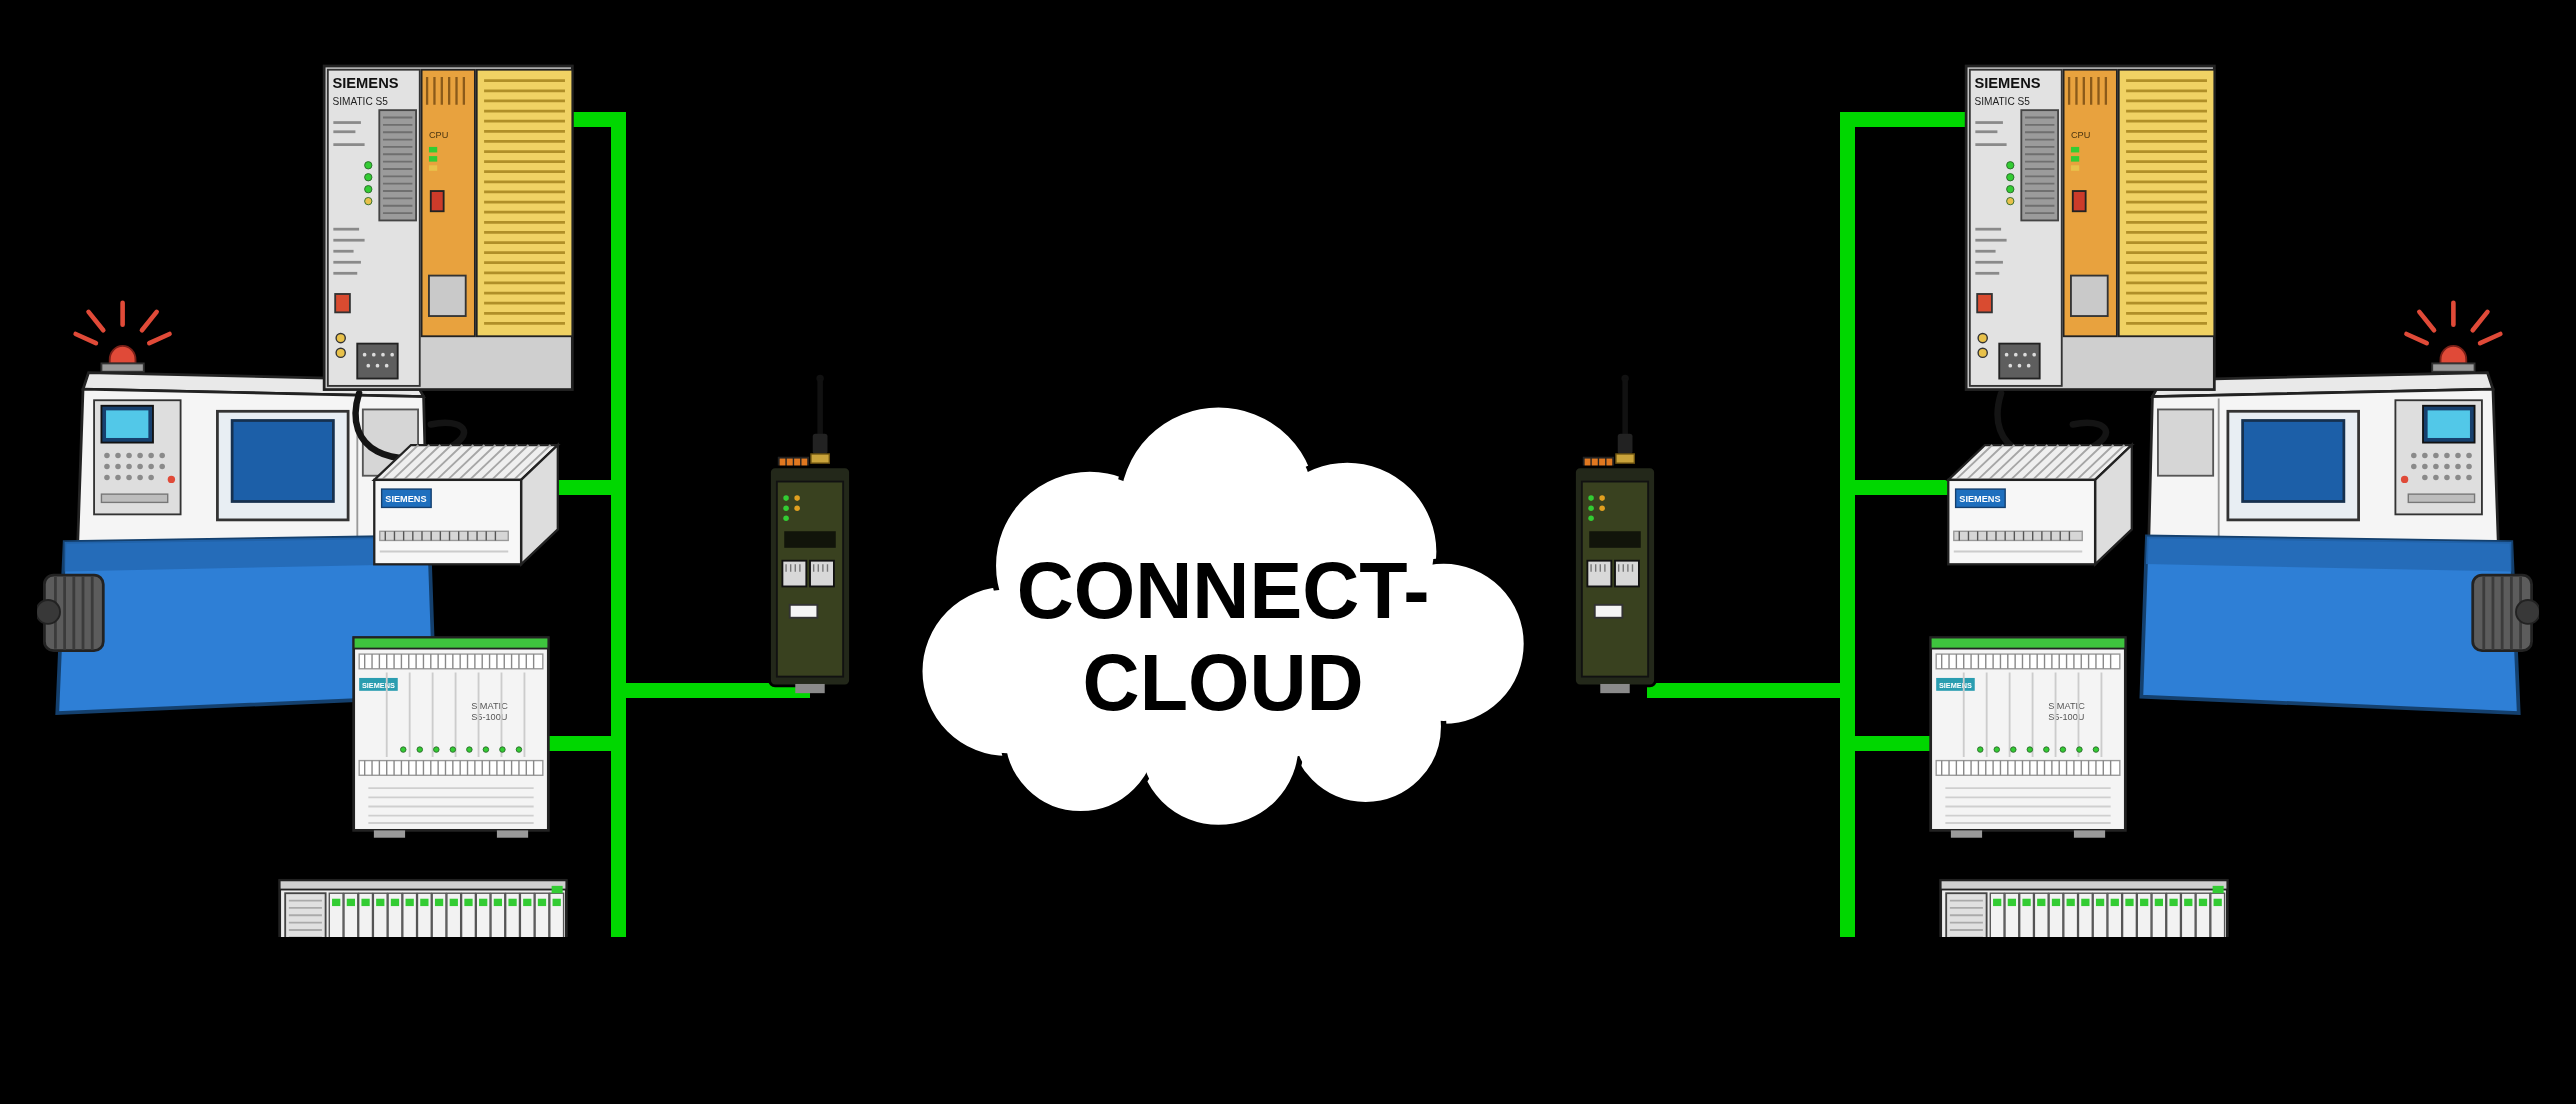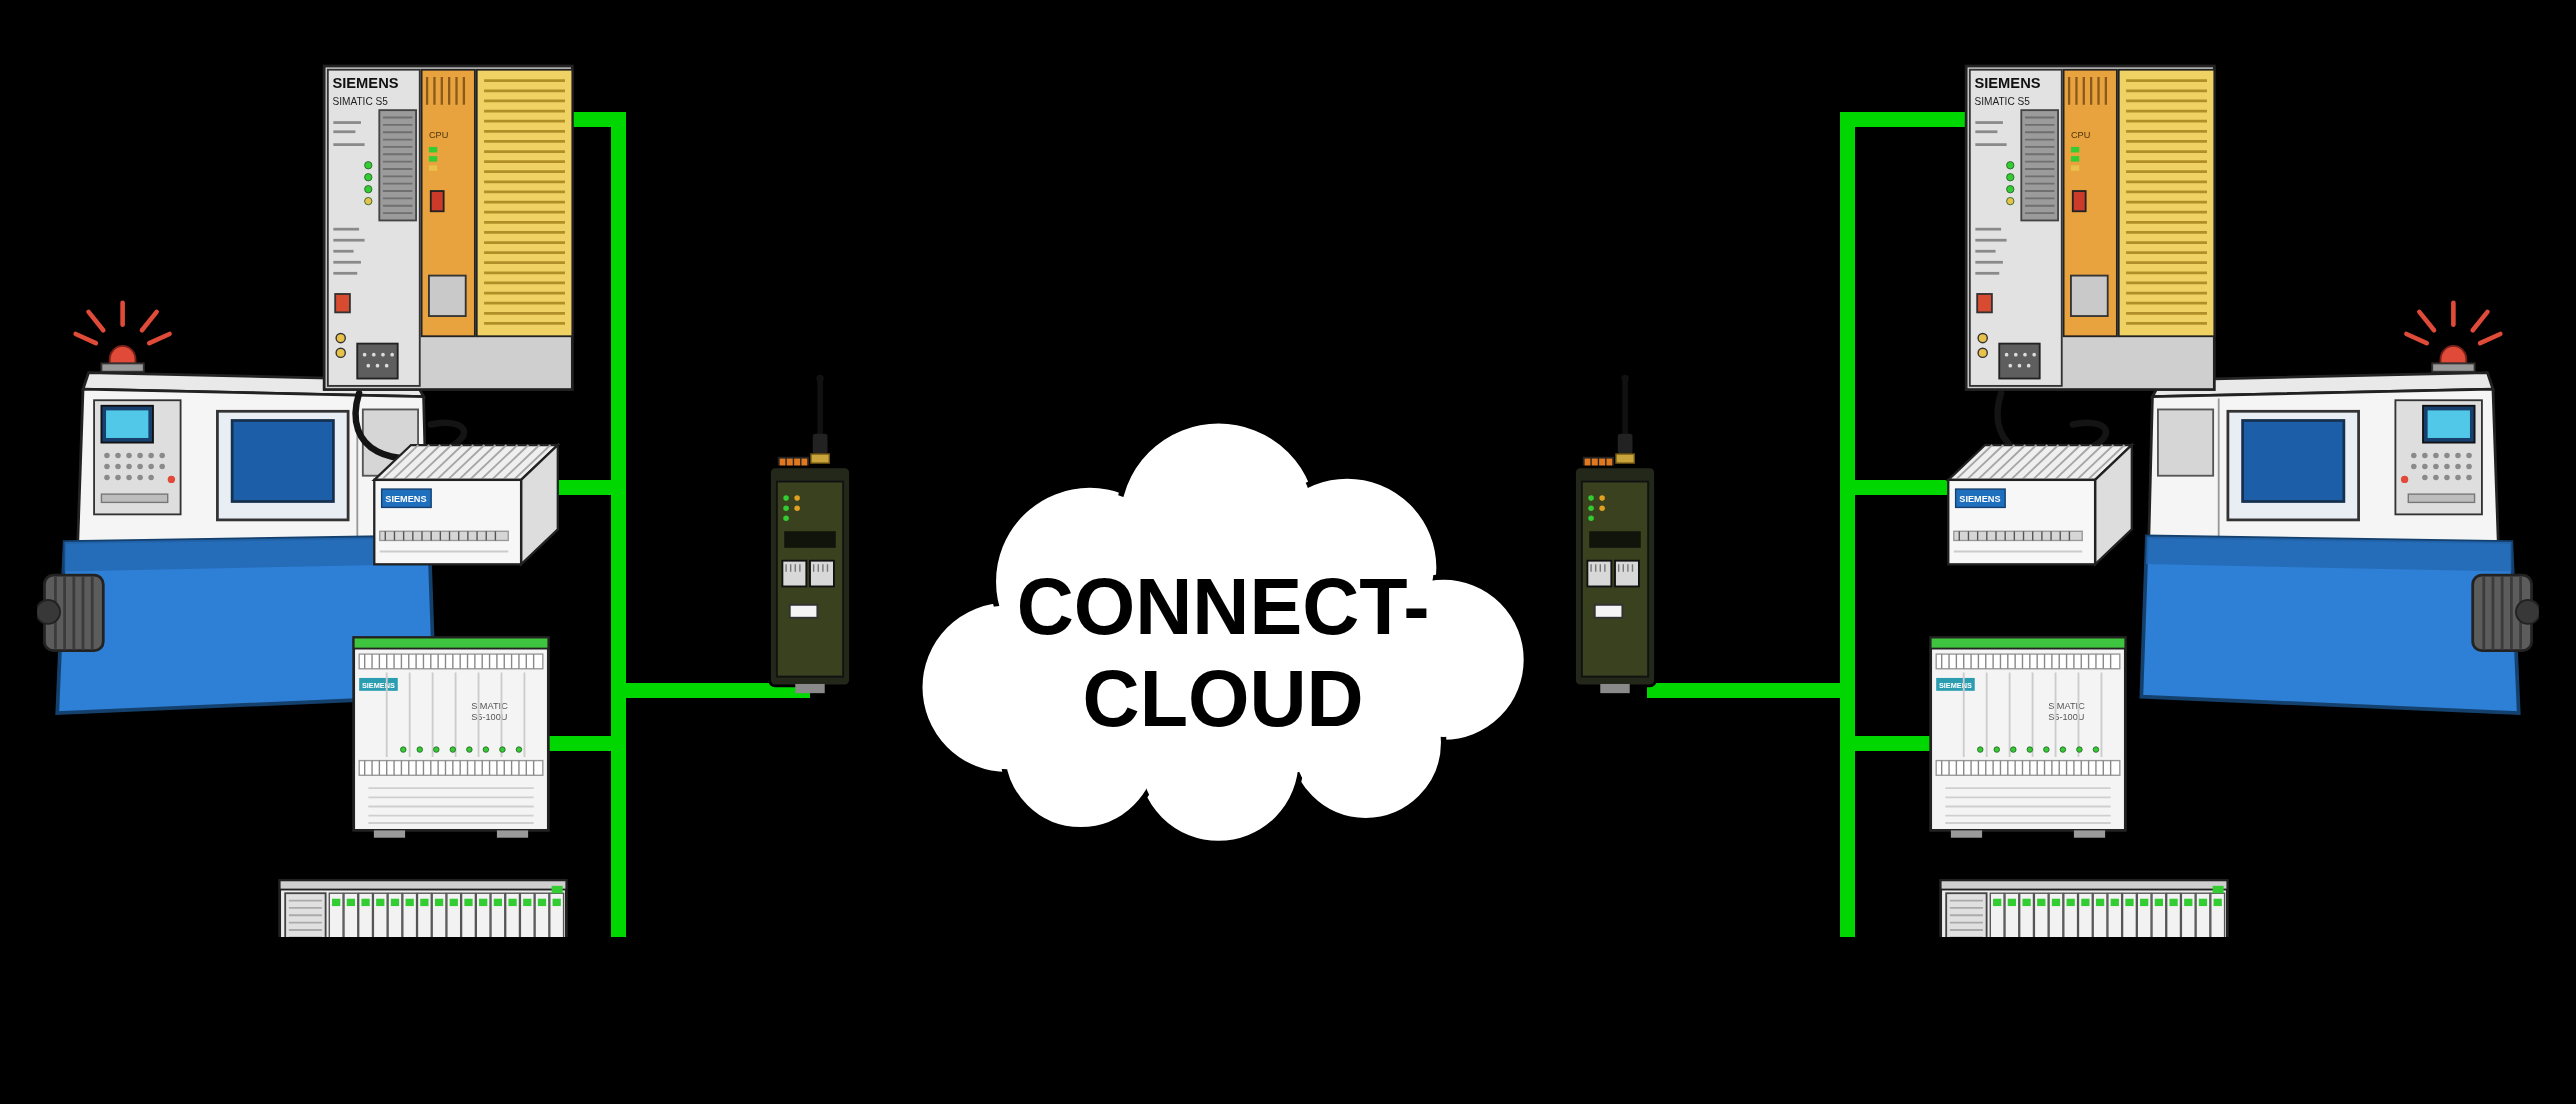--- a/index.html
+++ b/index.html
@@ -449,21 +449,21 @@
       <rect x="22" y="172" width="56" height="18" fill="#11140a"></rect>
       <rect x="20" y="204" width="26" height="28" fill="#d8d8d8" stroke="#111" stroke-width="2"></rect>
       <path d="M24 208v8M29 208v8M34 208v8M39 208v8" stroke="#777" stroke-width="1.5" fill="none"></path>
       <rect x="50" y="204" width="26" height="28" fill="#d8d8d8" stroke="#111" stroke-width="2"></rect>
       <path d="M54 208v8M59 208v8M64 208v8M69 208v8" stroke="#777" stroke-width="1.5" fill="none"></path>
       <rect x="28" y="252" width="30" height="14" fill="#f5f5f5" stroke="#333" stroke-width="2"></rect>
       <rect x="34" y="338" width="32" height="10" fill="#8a8a8a"></rect>
     </svg>
   </div>
 
-  <div class="abs" style="left:869px;top:384px;width:699px;height:478px">
+  <div class="abs" style="left:869px;top:368px;width:699px;height:478px">
     <svg viewBox="0 0 760 520" width="699" height="478">
       <g style="fill:var(--cloud-fill);stroke:var(--cloud-stroke)" stroke-width="6">
         <circle cx="150" cy="330" r="95"></circle>
         <circle cx="240" cy="215" r="105"></circle>
         <circle cx="380" cy="150" r="110"></circle>
         <circle cx="520" cy="200" r="100"></circle>
         <circle cx="625" cy="300" r="90"></circle>
         <circle cx="540" cy="390" r="85"></circle>
         <circle cx="380" cy="410" r="90"></circle>
         <circle cx="230" cy="400" r="85"></circle>

